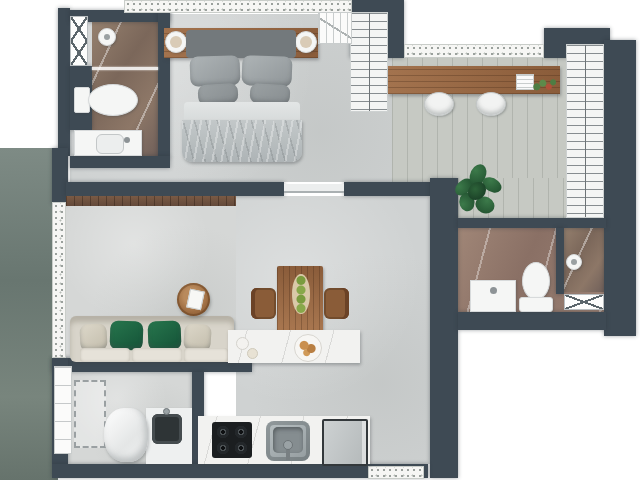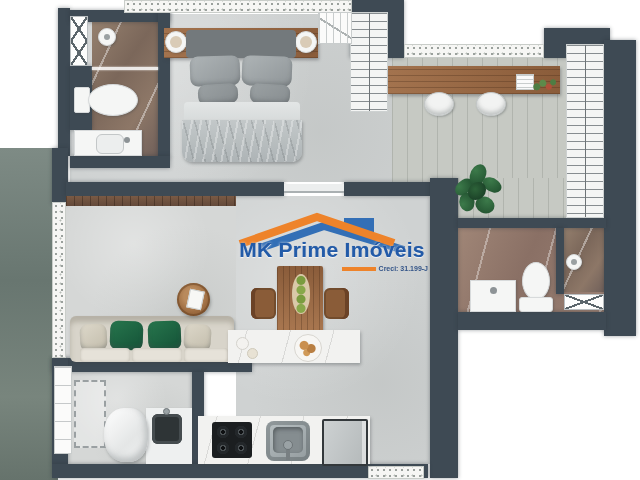--- a/index.html
+++ b/index.html
@@ -168,26 +168,14 @@
   <div class="abs round" style="left:283px;top:440px;width:10px;height:10px;background:#9aa2a5;border:1px solid #6d7477;box-sizing:border-box;"></div>
   <div class="abs" style="left:322px;top:419px;width:46px;height:47px;background:linear-gradient(115deg,#cdd1d2,#b4b9ba);border:2px solid #33383b;border-radius:2px;box-sizing:border-box;box-shadow:inset -4px 0 0 rgba(255,255,255,.5);"></div>
 
   <div class="abs shelf-lines" style="left:54px;top:366px;width:18px;height:88px;"></div>
   <div class="abs dash" style="left:74px;top:380px;width:32px;height:68px;"></div>
   <div class="abs" style="left:146px;top:408px;width:46px;height:56px;background:#eef0f0;box-shadow:1px 1px 2px rgba(60,66,70,.3);"></div>
   <div class="abs" style="left:104px;top:408px;width:44px;height:54px;background:linear-gradient(135deg,#ffffff,#e4e6e6 60%,#f4f5f5);border-radius:45% 40% 42% 46%;box-shadow:inset -3px -4px 6px rgba(140,145,147,.5),1px 2px 3px rgba(60,66,70,.3);"></div>
   <div class="abs" style="left:152px;top:414px;width:30px;height:30px;background:#2e3436;border-radius:6px;box-shadow:inset 0 0 0 3px #454c4f;"></div>
   <div class="abs round" style="left:163px;top:408px;width:7px;height:7px;background:#9aa2a5;border:1px solid #6d7477;box-sizing:border-box;"></div>
 
-  <div class="abs wm" style="left:222px;top:210px;width:220px;height:72px;">
-    <svg width="220" height="46" viewBox="0 0 220 46" style="position:absolute;left:0;top:0;">
-      <polyline points="38,38 102,16 182,40" fill="none" stroke="#2e6cb5" stroke-width="8"></polyline>
-      <rect x="122" y="8" width="30" height="14" fill="#2e6cb5"></rect>
-      <polyline points="18,34 95,7 172,33" fill="none" stroke="#ef8125" stroke-width="8"></polyline>
-    </svg>
-    <div class="wm-brand">MK Prime Imóveis</div>
-    <div class="wm-sub">
-      <span class="wm-bar"></span>
-      <span class="wm-creci">Creci: 31.199-J</span>
-    </div>
-  </div>
 
 </div>
 
 </body></html>

